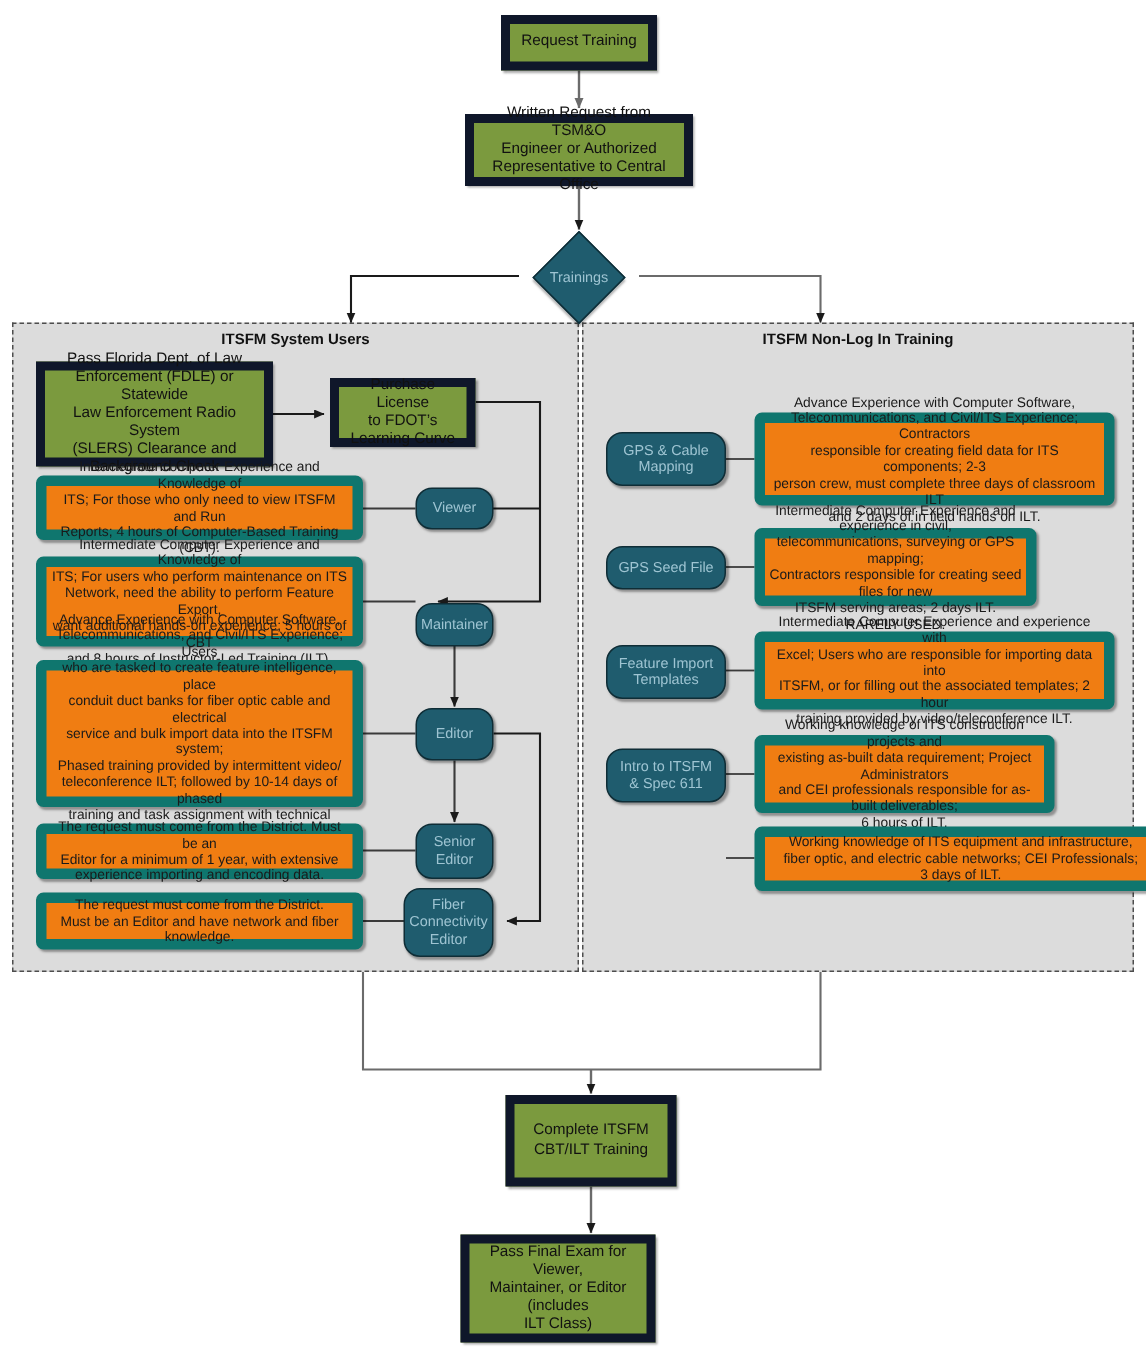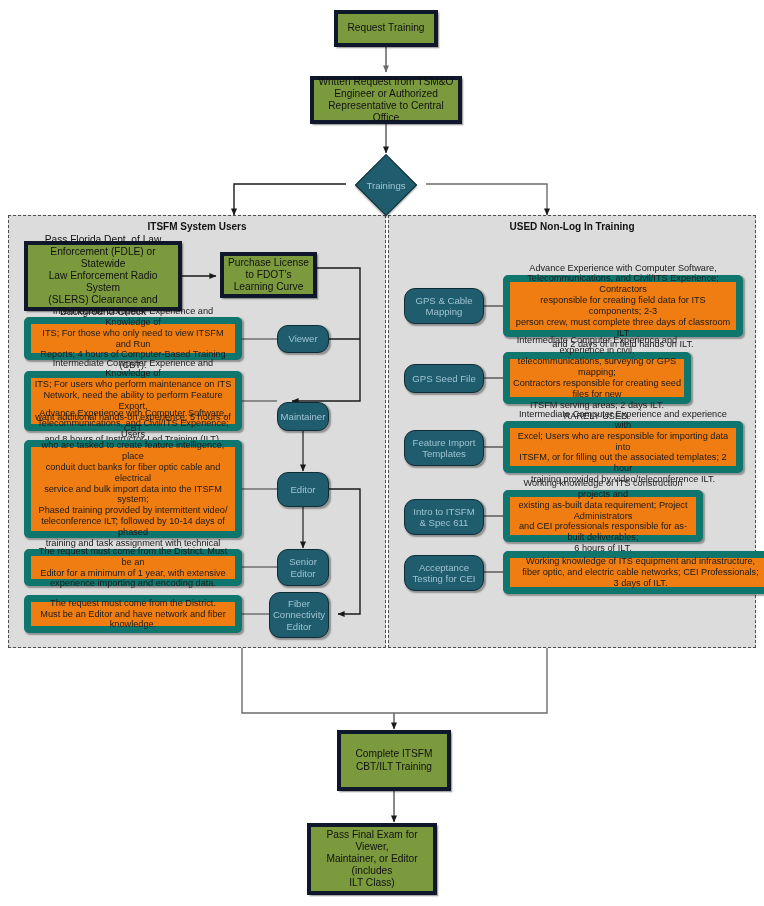--- a/index.html
+++ b/index.html
@@ -30,21 +30,21 @@
     z-index: 3;
   }
   .node .txt {
     display: block;
     width: 100%;
     padding: 0 3px;
     white-space: pre-line;
   }
   .green {
     background: #7B9A3E;
-    border: 4px solid #0f172a;
+    border: 6px solid #0f172a;
     color: #111111;
     font-size: 10.2px;
     box-shadow: 1.5px 1.5px 1.5px rgba(0,0,0,0.35);
   }
   .orange {
     background: #F07D12;
     border: 7px solid #0f766e;
     border-radius: 5px;
     color: #1a1a1a;
     font-size: 9.2px;
@@ -245,21 +245,21 @@
 Must be an Editor and have network and fiber
 knowledge.</span>
   </div>
   <div class="node teal" style="left:269px; top:592px; width:60px; height:46px;">
     <span class="txt">Fiber
 Connectivity
 Editor</span>
   </div>
 
   <div class="group" style="left:388px; top:215px; width:368px; height:433px;">
-    <div class="group-title">USED Non-Log In Training</div>
+    <div class="group-title">ITSFM Non-Log In Training</div>
   </div>
 
   <div class="node teal" style="left:404px; top:288px; width:80px; height:36px;">
     <span class="txt">GPS &amp; Cable
 Mapping</span>
   </div>
   <div class="node orange" style="left:503px; top:275px; width:240px; height:62px;">
     <span class="txt">Advance Experience with Computer Software,
 Telecommunications, and Civil/ITS Experience; Contractors
 responsible for creating field data for ITS components; 2-3
@@ -292,24 +292,20 @@
     <span class="txt">Intro to ITSFM
 &amp; Spec 611</span>
   </div>
   <div class="node orange" style="left:503px; top:490px; width:200px; height:52px;">
     <span class="txt">Working knowledge of ITS construction projects and
 existing as-built data requirement; Project Administrators
 and CEI professionals responsible for as-built deliverables;
 6 hours of ILT.</span>
   </div>
 
-  <div class="node teal" style="left:404px; top:555px; width:80px; height:36px;">
-    <span class="txt">Acceptance
-Testing for CEI</span>
-  </div>
   <div class="node orange" style="left:503px; top:551px; width:275px; height:43px;">
     <span class="txt">Working knowledge of ITS equipment and infrastructure,
 fiber optic, and electric cable networks; CEI Professionals;
 3 days of ILT.</span>
   </div>
 
   <div class="node green" style="left:337px; top:730px; width:114px; height:61px;">
     <span class="txt">Complete ITSFM
 CBT/ILT Training</span>
   </div>

